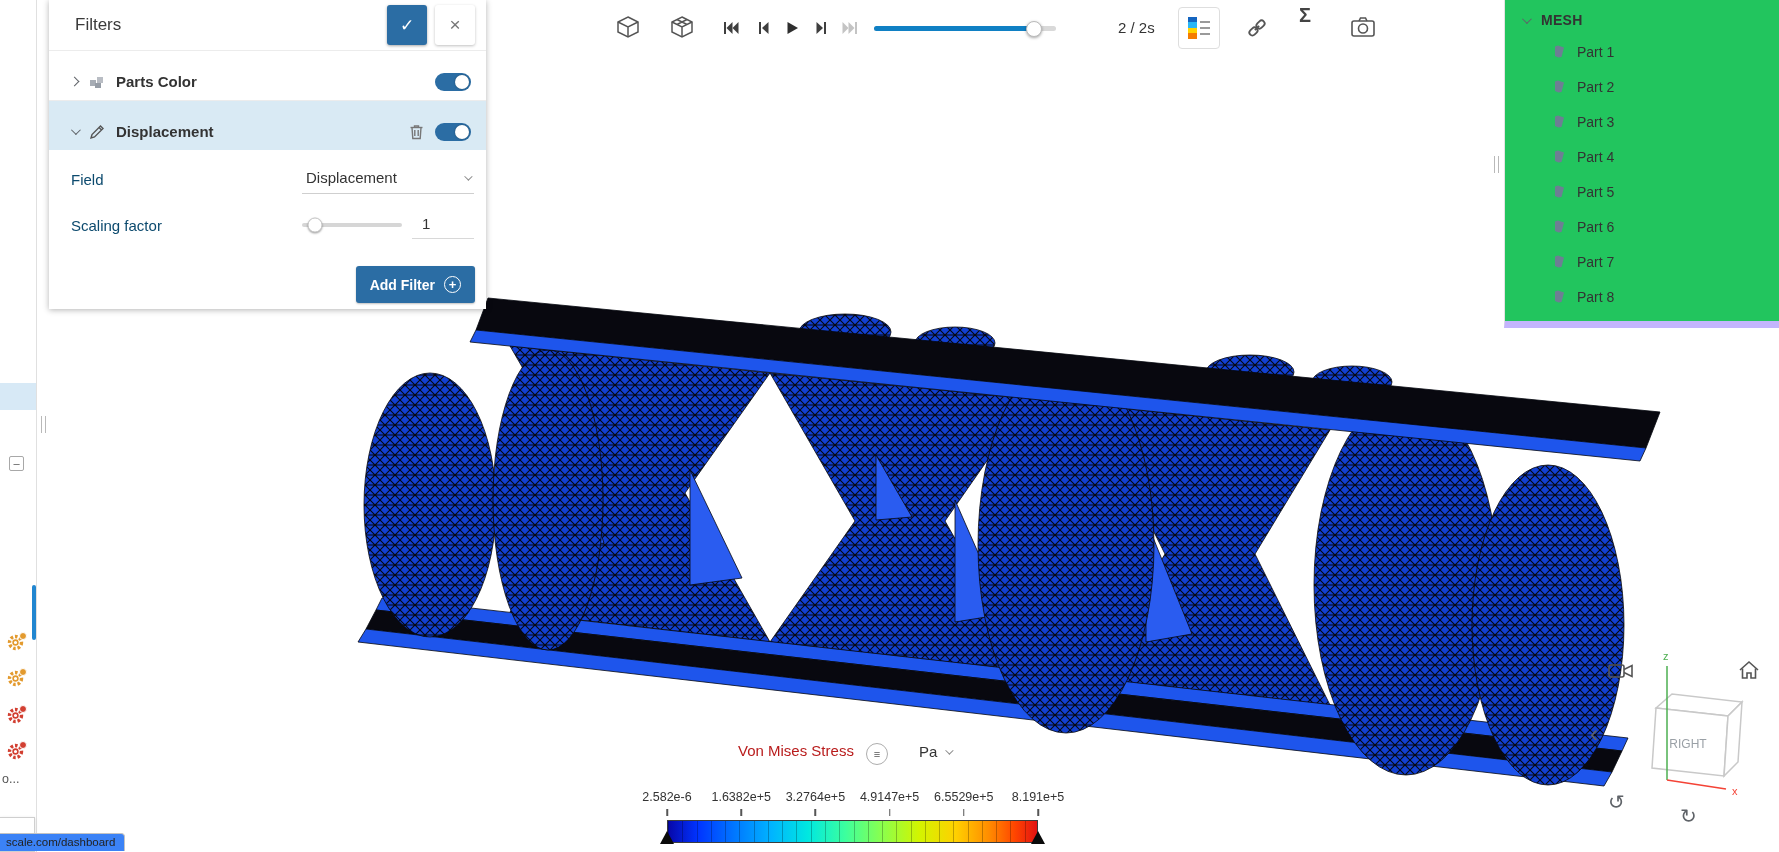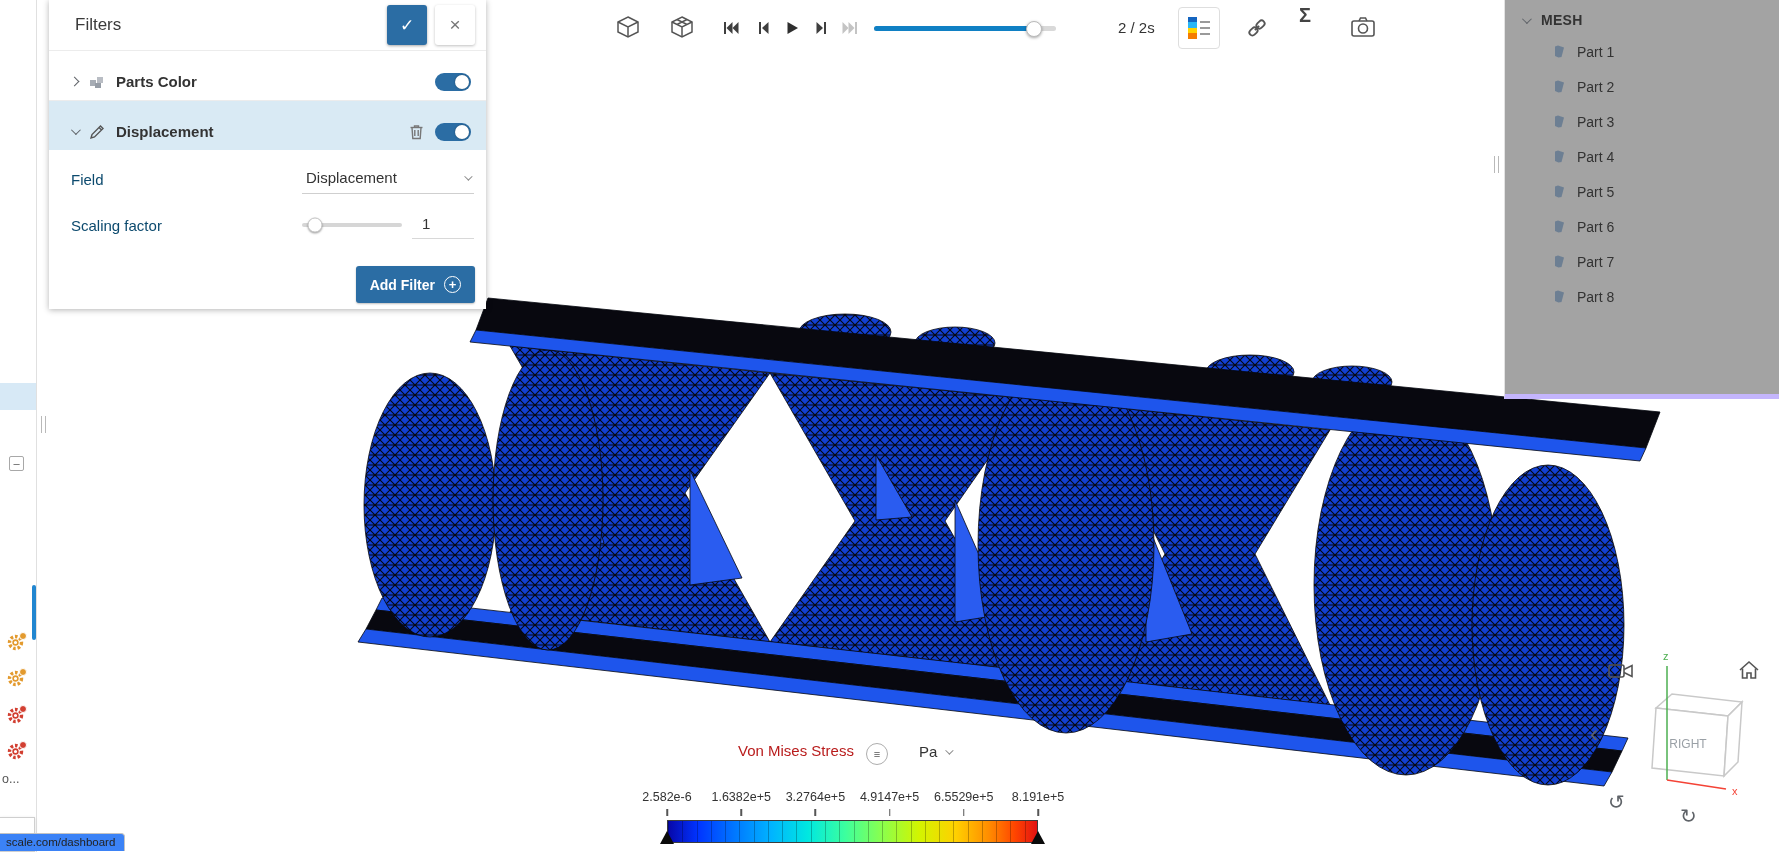--- a/index.html
+++ b/index.html
@@ -88,22 +88,22 @@
   #legend-toggle-btn { position:absolute; left:1178px; top:7px; width:42px; height:42px; background:#fff;
                        border:1px solid #dedede; border-radius:4px; display:flex; align-items:center;
                        justify-content:center; gap:3px; z-index:10; }
   .lgi-bar { width:9px; height:22px; background:linear-gradient(#1565c0 0 25%, #29b6f6 25% 50%,
              #ffd200 50% 75%, #f57c00 75% 100%); }
   .lgi-lines { display:flex; flex-direction:column; gap:4px; }
   .lgi-lines i { display:block; width:10px; height:2px; background:#9a9a9a; }
   #sigma-btn { font-size:20px; color:#444; font-weight:600; }
 
   
-  #mesh-panel { position:absolute; left:1504px; top:0; width:275px; height:399px; background:#a3a3a3;
-                border-left:1px solid #e3e3e3; border-bottom:5px solid #c4b5fd; z-index:10; }
+  #mesh-panel { position:absolute; left:1504px; top:0; width:275px; height:328px; background:#22c55e;
+                border-left:1px solid #e3e3e3; border-bottom:7px solid #c4b5fd; z-index:10; }
   .mesh-header { display:flex; align-items:center; gap:12px; padding:12px 0 6px 17px; }
   .mesh-title { font-size:14px; font-weight:700; letter-spacing:.3px; color:#333; }
   .tree-item { display:flex; align-items:center; gap:11px; height:35px; padding-left:48px;
                font-size:14px; color:#333; }
 
   
   #legend-title { position:absolute; left:738px; top:742px; font-size:15px; color:#b91c1c; z-index:5; }
   #legend-menu-btn { position:absolute; left:866px; top:743px; width:22px; height:22px; border-radius:50%;
                      border:1px solid #adadad; background:#fff; font-size:11px; color:#555;
                      display:flex; align-items:center; justify-content:center; z-index:5; }

